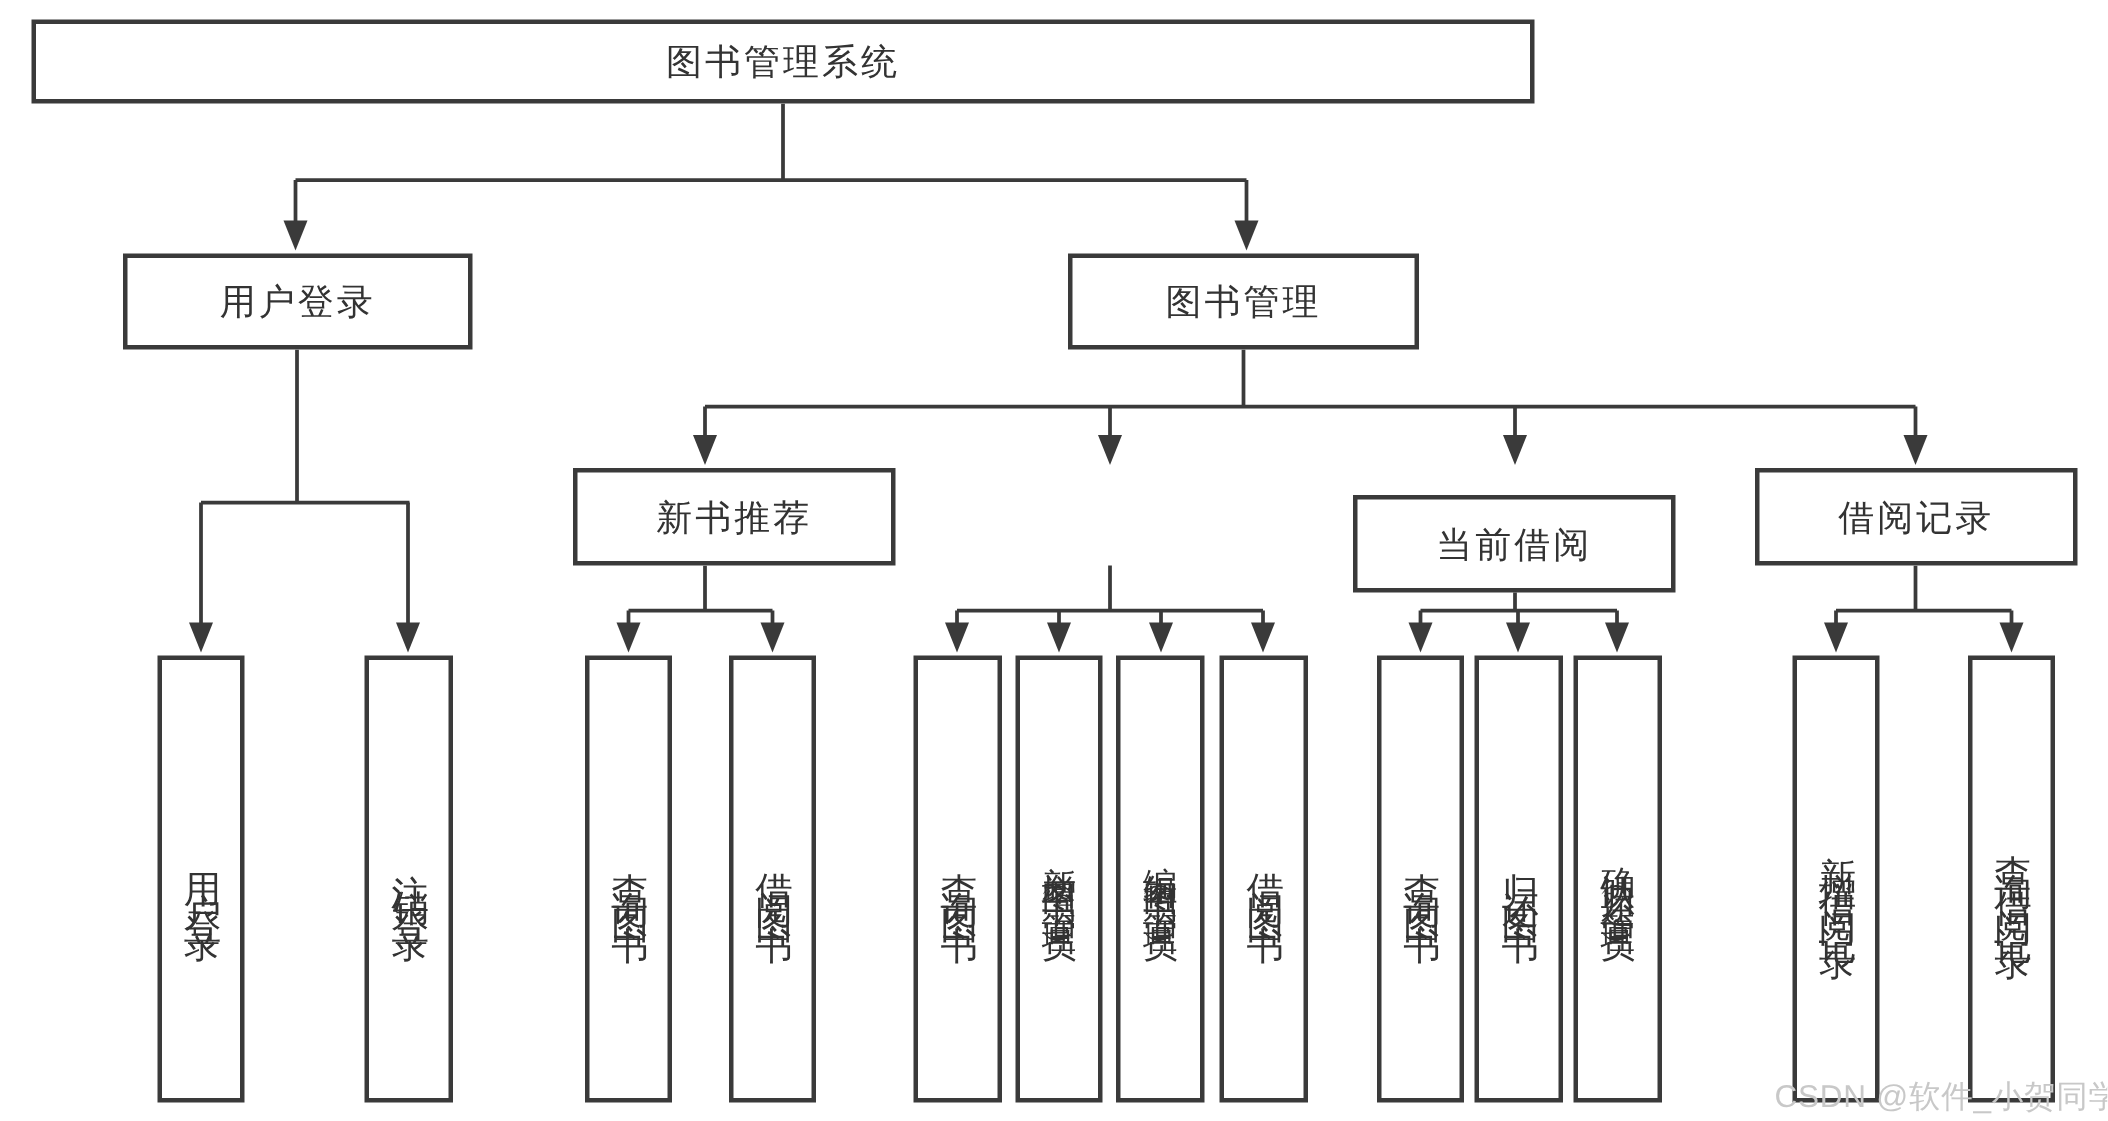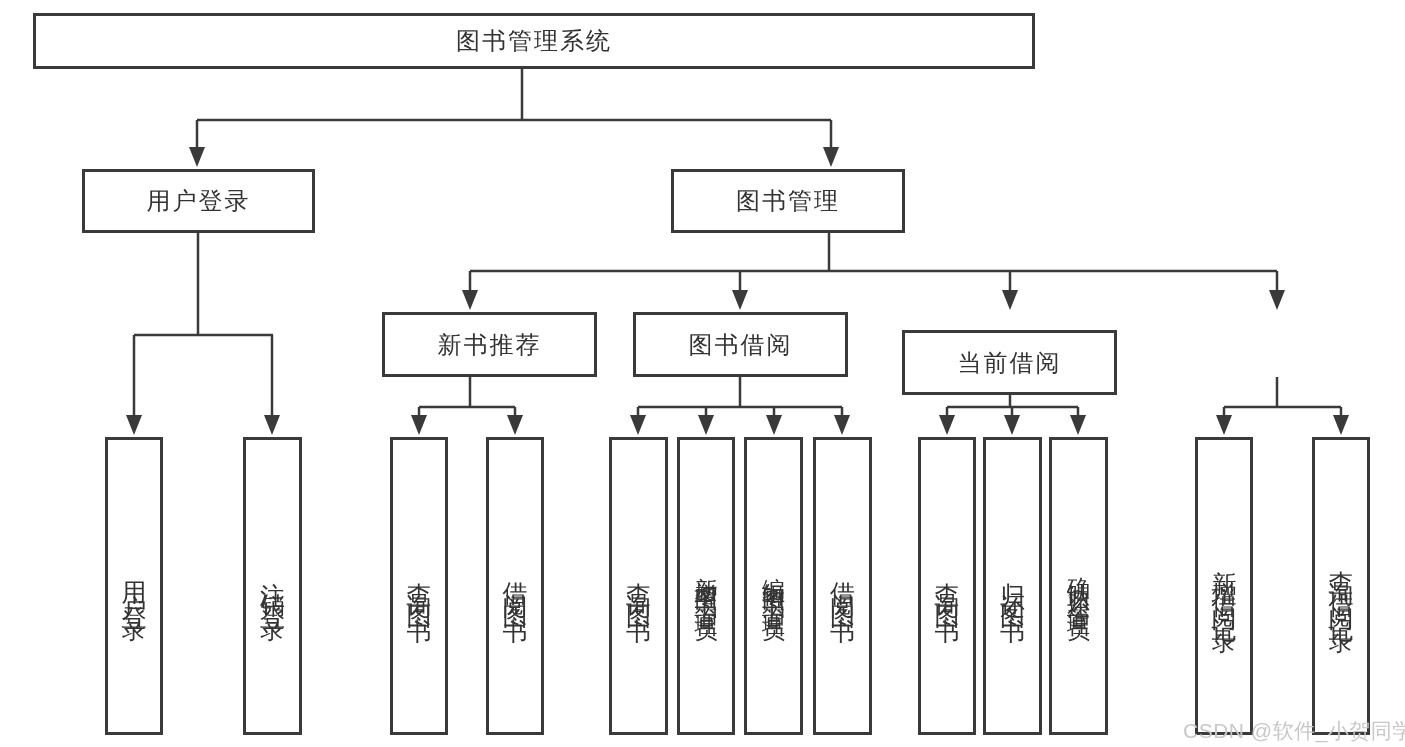--- a/index.html
+++ b/index.html
@@ -82,26 +82,26 @@
       <polygon points="706,435 698,415 714,415"></polygon>
       <polygon points="774,435 766,415 782,415"></polygon>
       <polygon points="842,435 834,415 850,415"></polygon>
       <polygon points="947,435 939,415 955,415"></polygon>
       <polygon points="1012,435 1004,415 1020,415"></polygon>
       <polygon points="1078,435 1070,415 1086,415"></polygon>
       <polygon points="1224,435 1216,415 1232,415"></polygon>
       <polygon points="1341,435 1333,415 1349,415"></polygon>
     </svg>
   <div class="watermark">CSDN @软件_小贺同学</div>
-<div class="box hbox" style="left: 33px; top: 13px; width: 1002px; height: 56px;">图书管理系统</div>
+<div class="box hbox" style="left: 21px; top: 13px; width: 1002px; height: 56px;">图书管理系统</div>
     <div class="box hbox" style="left: 82px; top: 169px; width: 233px; height: 64px;">用户登录</div>
-    <div class="box hbox" style="left: 671px; top: 169px; width: 234px; height: 64px;">图书管理</div>
+    <div class="box hbox" style="left: 712px; top: 169px; width: 234px; height: 64px;">图书管理</div>
     <div class="box hbox" style="left: 362px; top: 312px; width: 215px; height: 65px; margin-left: 20px;">新书推荐</div>
-    <div class="box hbox" style="left: 633px; top: 312px; width: 215px; height: 65px;">图书借阅</div>
     <div class="box hbox" style="left: 902px; top: 312px; width: 215px; height: 65px; margin-top: 18px;">当前借阅</div>
+    <div class="box hbox" style="left: 1170px; top: 312px; width: 215px; height: 65px;">借阅记录</div>
     <div class="box vbox" style="left: 105px; top: 437px; width: 58px; height: 298px;">用户登录</div>
     <div class="box vbox" style="left: 243px; top: 437px; width: 59px; height: 298px;">注销登录</div>
     <div class="box vbox" style="left: 390px; top: 437px; width: 58px; height: 298px;">查询图书</div>
     <div class="box vbox" style="left: 486px; top: 437px; width: 58px; height: 298px;">借阅图书</div>
     <div class="box vbox" style="left: 609px; top: 437px; width: 59px; height: 298px;">查询图书</div>
     <div class="box vbox long" style="left: 677px; top: 437px; width: 58px; height: 298px;">新增图书（管理员）</div>
     <div class="box vbox long" style="left: 744px; top: 437px; width: 59px; height: 298px;">编辑图书（管理员）</div>
     <div class="box vbox" style="left: 813px; top: 437px; width: 59px; height: 298px;">借阅图书</div>
     <div class="box vbox" style="left: 918px; top: 437px; width: 58px; height: 298px;">查询图书</div>
     <div class="box vbox" style="left: 983px; top: 437px; width: 59px; height: 298px;">归还图书</div>

